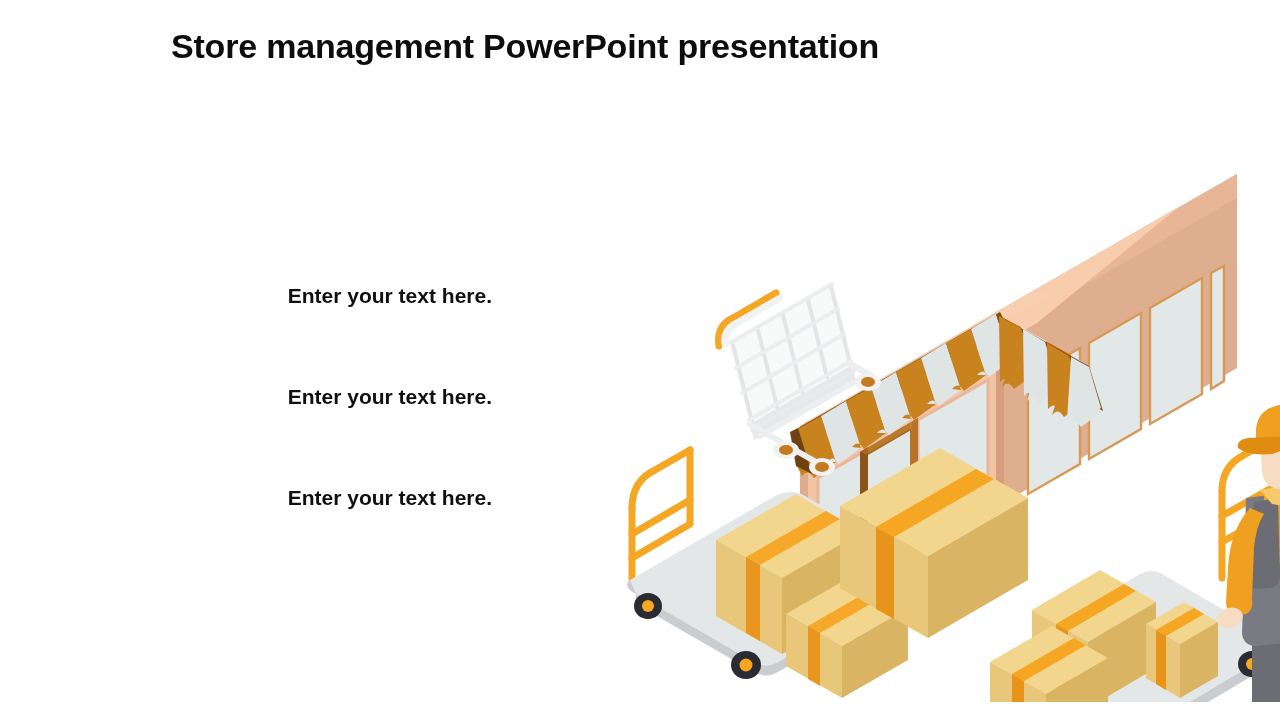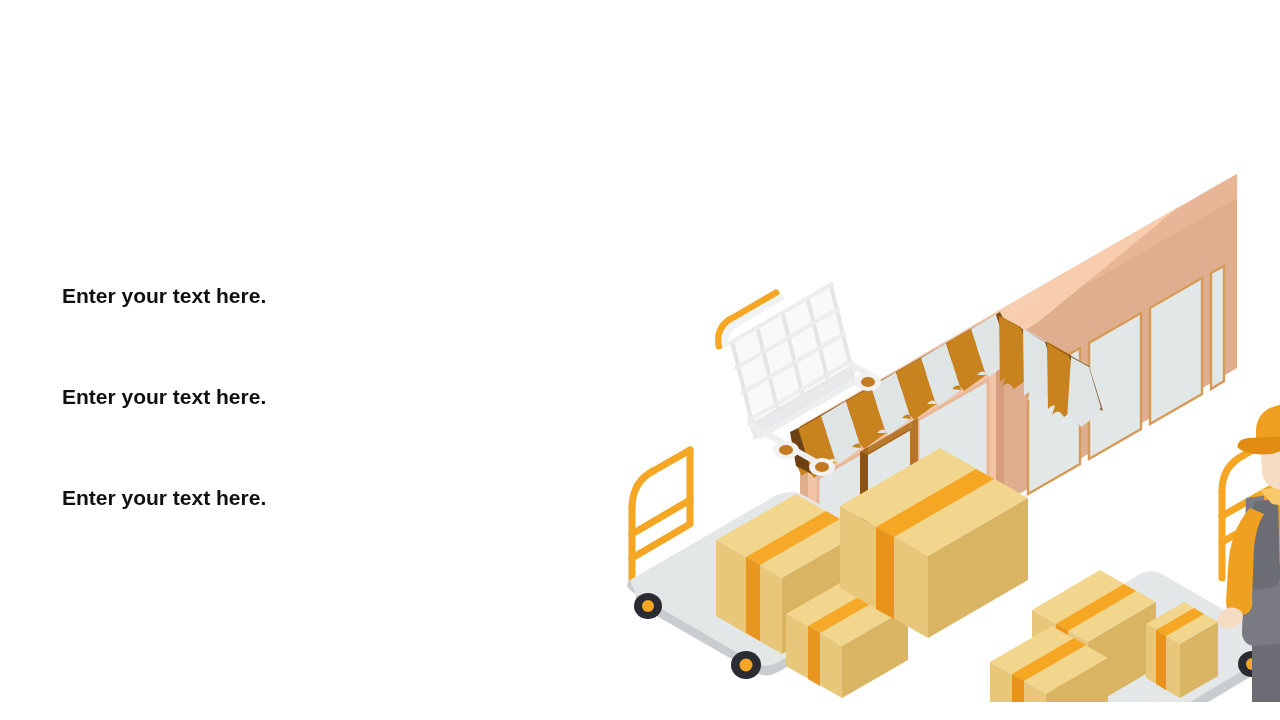--- a/index.html
+++ b/index.html
@@ -11,34 +11,35 @@
 
   #slide-title{
     position:absolute;left:0;top:28px;width:1280px;
     text-align:center;
     font-size:34px;font-weight:bold;color:#0d0d0d;
     letter-spacing:-0.2px;line-height:1.1;
     padding-right:230px;box-sizing:border-box;
   }
 
   #text-list{position:absolute;left:62px;top:283px;width:430px;}
-  .text-row{height:101px;}
+  .text-row{height:101px;text-align:right;}
   .text-row .row-label{
     font-size:21px;font-weight:bold;color:#101010;
     line-height:1.2;white-space:nowrap;
   }
 
   #illustration{position:absolute;left:600px;top:78px;width:680px;height:624px;}
   #illustration svg{display:block;width:680px;height:624px;}
 </style>
 </head>
 <body>
 
 <div id="slide">
 
+  <div id="slide-title">Store management PowerPoint presentation</div>
 
   <div id="text-list">
     <div class="text-row">
       <div class="row-label">Enter your text here.</div>
     </div>
     <div class="text-row">
       <div class="row-label">Enter your text here.</div>
     </div>
     <div class="text-row">
       <div class="row-label">Enter your text here.</div>

